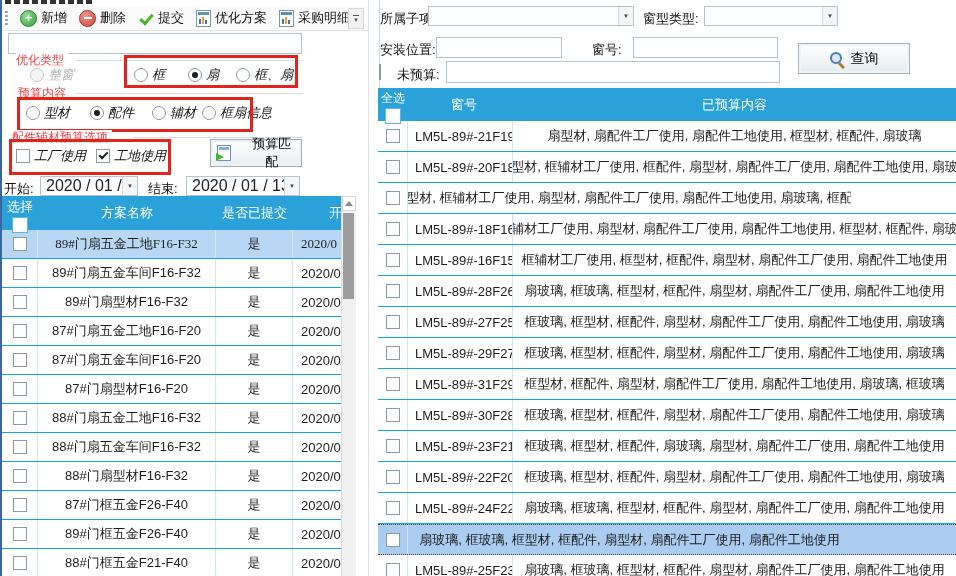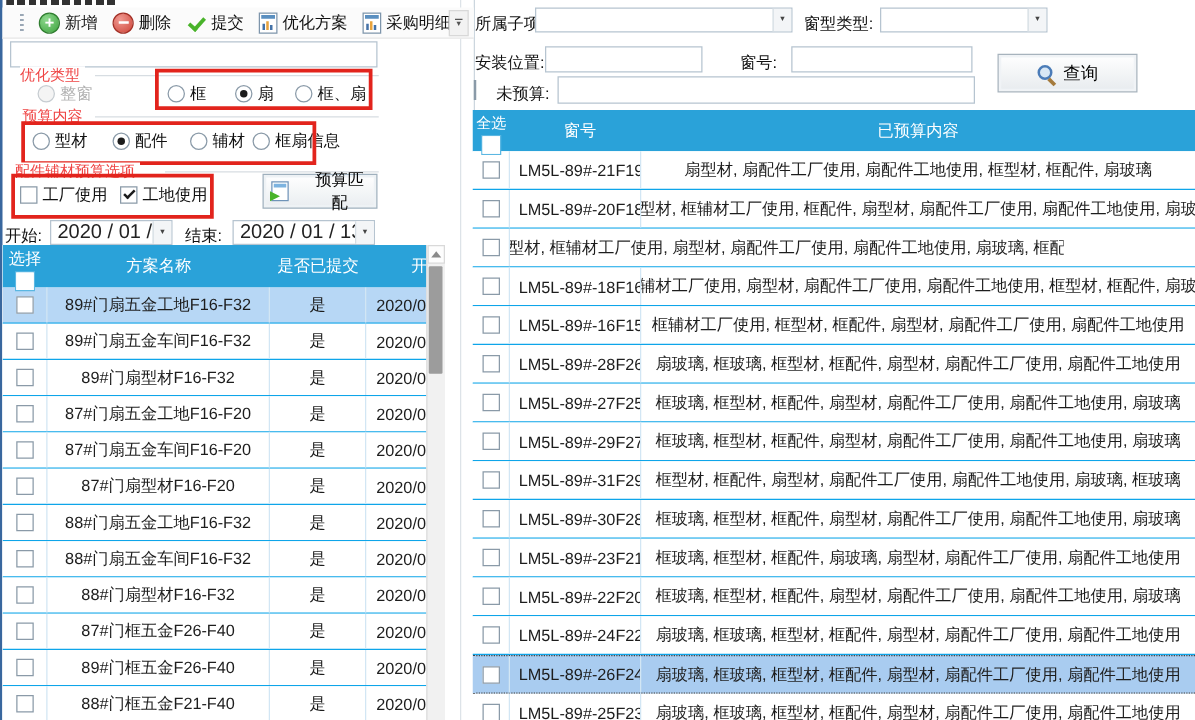--- a/index.html
+++ b/index.html
@@ -12,21 +12,21 @@
   .clipped-title{left:5px;top:0;width:88px;height:4px;
      background:repeating-linear-gradient(90deg,#333 0 6px,transparent 6px 9px);}
   .splitter{left:368px;top:0;width:10px;height:576px;background:#fff;
      border-left:1px solid #dde3e8;border-right:1px solid #ccd6de;}
   .dock-grip{left:2px;top:196px;width:5px;height:380px;background:#f0f3f6;border-right:1px solid #dfe5ea;}
   .dock-grip i{position:absolute;left:1px;top:200px;width:3px;height:70px;
      background:repeating-linear-gradient(180deg,#aab6c2 0 2px,transparent 2px 5px);}
 
   
   .toolbar{left:2px;top:6px;width:366px;height:24px;display:flex;align-items:center;
-     background:#fbfbfb;border-bottom:1px solid #e6e6e6;padding-left:11px;}
+     background:#fbfbfb;border-bottom:1px solid #e6e6e6;}
   .grip{width:3px;height:15px;margin:0 6px 0 3px;
      background:repeating-linear-gradient(180deg,#9aa7b5 0 2px,transparent 2px 4px);}
   .tbtn{display:flex;align-items:center;gap:4px;padding:2px 6px;cursor:default;}
   .tlabel{font-size:13px;color:#111;}
   .ticon{display:inline-flex;align-items:center;justify-content:center;}
   .ticon.add{width:15px;height:15px;border-radius:50%;background:radial-gradient(circle at 35% 30%,#8fd98f,#3da23d);border:1px solid #2f7d2f;color:#fff;}
   .ticon.add::before{content:"+";font-weight:bold;font-size:13px;line-height:1;margin-top:-1px;}
   .ticon.remove{width:15px;height:15px;border-radius:50%;background:radial-gradient(circle at 35% 30%,#f09a92,#ce4438);border:1px solid #a22f25;}
   .ticon.remove::before{content:"";width:8px;height:2px;background:#fff;}
   .ticon.checkmark{width:16px;height:14px;position:relative;}
@@ -41,21 +41,21 @@
   .overflow-btn{position:absolute;right:4px;top:2px;width:14px;height:19px;background:#f2f2f2;
      border:1px solid #d8d8d8;display:flex;flex-direction:column;align-items:center;justify-content:center;gap:1px;}
   .overflow-btn .bar{width:6px;height:1px;background:#555;}
   .overflow-btn .car{font-size:6px;color:#555;line-height:1;}
 
   
   .searchbox{left:8px;top:33px;width:294px;height:21px;border:1px solid #b6c4d0;background:#fff;
      font:12px "Liberation Sans","DejaVu Sans",sans-serif;padding:0 4px;box-sizing:border-box;}
   .gname{color:#ef4444;font-size:12px;background:#fff;padding-right:4px;}
   .gline{border-top:1px solid #d7dde2;}
-  .opt{position:absolute;display:flex;align-items:center;gap:4px;top:0;}
+  .opt{position:absolute;display:flex;align-items:center;gap:4px;top:0;font-style:italic;}
   .olabel{font-size:13px;color:#111;white-space:nowrap;}
   .opt.dis .olabel{color:#b3b3b3;}
   .radio{width:12px;height:12px;border:1px solid #8a9aa8;border-radius:50%;background:#fff;position:relative;flex:none;}
   .radio.checked::after{content:"";position:absolute;left:3px;top:3px;right:3px;bottom:3px;border-radius:50%;background:#1c1c1c;}
   .radio.disabled{border-color:#c6ccd1;background:#f4f4f4;}
   .cb{width:12px;height:12px;border:1px solid #8a9aa8;background:#fff;position:relative;flex:none;}
   .cb.checked::after{content:"";position:absolute;left:2px;top:2px;width:7px;height:3px;
      border-left:2px solid #1c1c1c;border-bottom:2px solid #1c1c1c;transform:rotate(-45deg);}
   .redbox{border:3px solid #e2241d;pointer-events:none;}
 
@@ -80,21 +80,21 @@
   .th .cb{border-color:#fff;box-shadow:0 0 0 1px #5bb7e2;}
   .trow{display:flex;border-bottom:1px solid #0ea5e9;background:#fff;box-sizing:border-box;}
   .td{display:flex;align-items:center;flex:none;box-sizing:border-box;border-right:1px solid #d2e6f4;
       overflow:hidden;white-space:nowrap;font-size:13px;color:#1d1d1d;}
   .td.center{justify-content:center;}
 
   
   .plan-tbl{left:2px;top:196px;width:354px;height:380px;}
   .plan-tbl .thead{height:34px;}
   .plan-tbl .trow{height:29px;}
-  .plan-tbl .trow.sel{background:#b7d7f5;}
+  .plan-tbl .trow.sel{background:#b7d7f5;font-family:Liberation Serif, serif;}
   .pc1{width:36px;}  .pc2{width:178px;}  .pc3{width:77px;}  .pc4{width:100px;padding-left:8px;border-right:none !important;}
   .vscroll{position:absolute;left:339px;top:0;width:14px;height:380px;background:#f1f1f1;border-left:1px solid #dcdcdc;}
   .vscroll .up{position:absolute;left:0;top:0;width:14px;height:15px;background:#fdfdfd;border:1px solid #d9d9d9;
       box-sizing:border-box;display:flex;align-items:center;justify-content:center;}
   .vscroll .up i{width:0;height:0;border-left:4px solid transparent;border-right:4px solid transparent;border-bottom:5px solid #8a8a8a;}
   .vscroll .thumb{position:absolute;left:1px;top:17px;width:11px;height:86px;background:#9c9c9c;border-radius:1px;}
 
   
   .flabel{font-size:13px;color:#111;}
   .input{border:1px solid #b6c4d0;background:#fff;box-sizing:border-box;height:21px;
@@ -497,21 +497,20 @@
           <div class="td center wc1">
             <span class="cb"></span>
           </div>
           <div class="td wc2">LM5L-89#-24F22</div>
           <div class="td center wc3">扇玻璃, 框玻璃, 框型材, 框配件, 扇型材, 扇配件工厂使用, 扇配件工地使用</div>
         </div>
         <div class="trow sel">
           <div class="td center wc1">
             <span class="cb"></span>
           </div>
-          <div class="td wc2">LM5L-89#-26F24</div>
           <div class="td center wc3">扇玻璃, 框玻璃, 框型材, 框配件, 扇型材, 扇配件工厂使用, 扇配件工地使用</div>
         </div>
         <div class="trow">
           <div class="td center wc1">
             <span class="cb"></span>
           </div>
           <div class="td wc2">LM5L-89#-25F23</div>
           <div class="td center wc3">扇玻璃, 框玻璃, 框型材, 框配件, 扇型材, 扇配件工厂使用, 扇配件工地使用</div>
         </div>
       </div>

